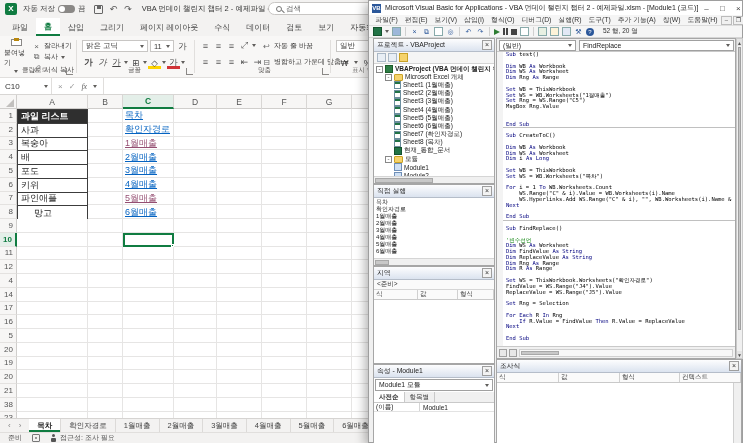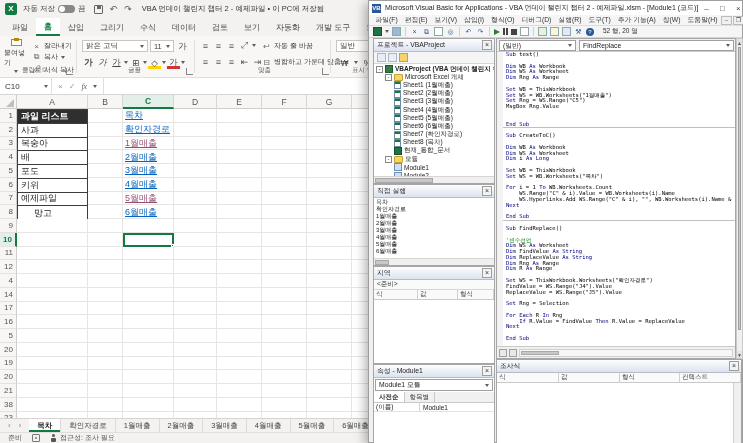--- a/index.html
+++ b/index.html
@@ -149,27 +149,32 @@
             <span class="knob"></span>
           </span>
         <span>끔</span>
       </div>
       <div class="qat">
         <span class="flop"></span>
         <span>↶</span>
         <span>↷</span>
       </div>
       <div class="xl-title">VBA 먼데이 챌린지 챕터 2 - 예제파일 • 이 PC에 저장됨</div>
+      <div class="xl-search">
+        <span class="sicon"></span>
+        <span>검색</span>
+      </div>
     </div>
 
     <div class="xl-ribbontabs" id="ribbon-tabs">
         <div class="rtab">파일</div>
         <div class="rtab active">홈</div>
         <div class="rtab">삽입</div>
         <div class="rtab">그리기</div>
+        <div class="rtab">페이지 레이아웃</div>
         <div class="rtab">수식</div>
         <div class="rtab">데이터</div>
         <div class="rtab">검토</div>
         <div class="rtab">보기</div>
         <div class="rtab">자동화</div>
         <div class="rtab">개발 도구</div>
         <div class="rtab">도움말</div>
       </div>
 
     <div class="xl-ribbon">
@@ -501,21 +506,21 @@
           <div class="rowhdr" style="top: 302.5px; height: 13.75px;">23</div>
         </div>
       <div id="a-table">
           <div class="atable" style="left: 17px; top: 0px; width: 71px; height: 110px;">
             <div class="arow hdr" style="height: 13.75px;">과일 리스트</div>
             <div class="arow" style="height: 13.75px;">사과</div>
             <div class="arow" style="height: 13.75px;">복숭아</div>
             <div class="arow" style="height: 13.75px;">배</div>
             <div class="arow" style="height: 13.75px;">포도</div>
             <div class="arow" style="height: 13.75px;">키위</div>
-            <div class="arow" style="height: 13.75px;">예제파일</div>
+            <div class="arow" style="height: 13.75px;">파인애플</div>
             <div class="arow" style="height: 13.75px; padding-left: 16px;">망고</div>
           </div>
         </div>
       <div id="c-links">
           <div class="clink" style="left: 123px; top: 0px; width: 51px; height: 13.75px; color: rgb(5, 99, 193);">목차</div>
           <div class="clink" style="left: 123px; top: 13.75px; width: 51px; height: 13.75px; color: rgb(5, 99, 193);">확인자경로</div>
           <div class="clink" style="left: 123px; top: 27.5px; width: 51px; height: 13.75px; color: rgb(149, 79, 114);">1월매출</div>
           <div class="clink" style="left: 123px; top: 41.25px; width: 51px; height: 13.75px; color: rgb(5, 99, 193);">2월매출</div>
           <div class="clink" style="left: 123px; top: 55px; width: 51px; height: 13.75px; color: rgb(5, 99, 193);">3월매출</div>
           <div class="clink" style="left: 123px; top: 68.75px; width: 51px; height: 13.75px; color: rgb(5, 99, 193);">4월매출</div>

